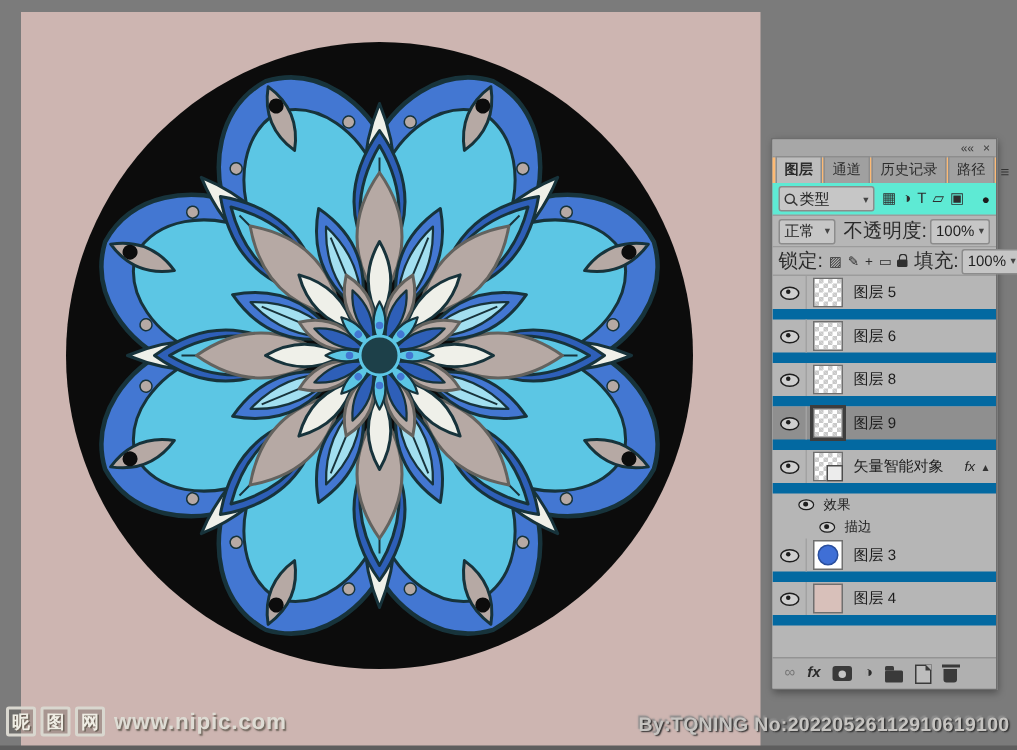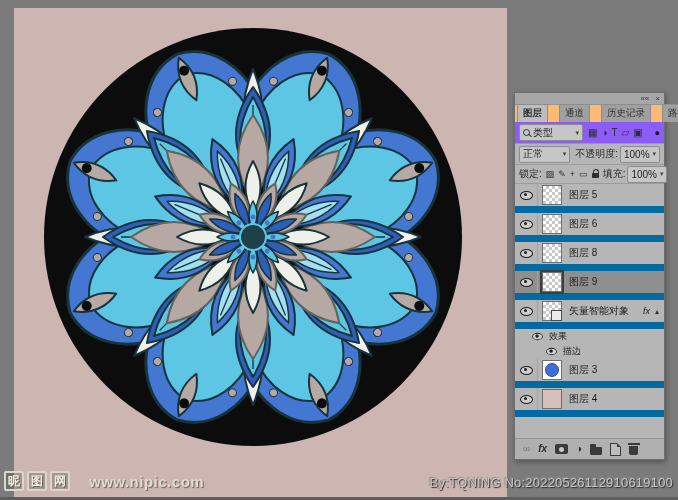--- a/index.html
+++ b/index.html
@@ -6,52 +6,52 @@
   body{font-family:"Liberation Sans",sans-serif;background:#555}
   .stage{position:relative;width:678px;height:500px;background:#7b7b7b;overflow:hidden}
   
   .canvas{position:absolute;left:14px;top:8px;width:493px;height:492px;background:#cdb5b1}
   .canvas svg{position:absolute;left:0;top:0}
   
   .watermark{position:absolute;left:4px;top:471px;display:flex;align-items:center;gap:3px}
   .wm-box{width:16px;height:16px;border:2px solid #d9d7cf;background:rgba(84,78,72,.30);color:#efede4;
           font-size:12px;font-weight:bold;line-height:16px;text-align:center;border-radius:2px;
           text-shadow:1px 1px 0 #6b6258}
-  .wm-site{font-size:15px;font-weight:bold;color:#dedcd4;letter-spacing:.5px;margin-left:16px;
+  .wm-site{font-size:15px;font-weight:bold;color:#dedcd4;letter-spacing:.5px;margin-left:3px;
            text-shadow:1px 1px 1px #6e655b}
   
-  .credit{position:absolute;right:5px;top:475px;font-size:13px;font-weight:normal;color:#c6c4c1;
+  .credit{position:absolute;right:5px;top:475px;font-size:13px;font-weight:bold;color:#c6c4c1;
           letter-spacing:.2px;text-shadow:1px 1px 1px #2e2e2e,-1px -1px 1px #8d8d8d}
   .bottom-edge{position:absolute;left:0;bottom:0;width:100%;height:3px;background:#5e5e5e}
   
   .panel{position:absolute;left:514px;top:92px;width:149px;height:366px;background:#b3b3b3;
          border:1px solid #6e6e6e;box-shadow:1px 2px 5px rgba(0,0,0,.35);display:flex;flex-direction:column;
          font-size:10px;color:#1f1f1f}
   .titlebar{height:11px;background:#a7a7a7;display:flex;justify-content:flex-end;align-items:center;
             gap:6px;padding:0 4px;border-bottom:1px solid #979797}
   .titlebar span{font-size:8px;color:#3a3a3a;line-height:10px}
-  .tabs{height:17px;display:flex;align-items:flex-end;background:#fdba74;padding:0 2px;gap:11px}
+  .tabs{height:17px;display:flex;align-items:flex-end;background:#fdba74;padding:0 2px;gap:1px}
   .tab{padding:2px 5px 2px;font-size:9.5px;background:#a0a0a0;border:1px solid #8d8d8d;border-bottom:none;
        color:#2d2d2d;white-space:nowrap}
   .tab.active{background:#bdbdbd;font-weight:bold}
   .tab-menu{margin-left:auto;font-size:10px;color:#333;padding:0 3px 1px}
   .hdr-row{display:flex;align-items:center;padding:0 4px;border-bottom:1px solid #9c9c9c}
-  .filter-row{height:21px;background:#8b5cf6}
+  .filter-row{height:21px;background:#5eead4}
   .blend-row{height:20px;background:#b6b6b6}
   .lock-row{height:18px;background:#b6b6b6}
   .box{background:#c6c6c6;border:1px solid #8c8c8c;border-radius:2px;height:15px;display:flex;
        align-items:center;padding:0 3px;gap:3px}
   .caret{font-size:7px;color:#444;margin-left:auto}
   .i-mag{width:5px;height:5px;border:1.4px solid #333;border-radius:50%;position:relative;flex:none}
   .i-mag::after{content:"";position:absolute;width:4px;height:1.4px;background:#333;transform:rotate(45deg);
                 right:-3px;bottom:-1px}
   .ficons{display:flex;align-items:center;gap:4px;margin-left:5px;font-size:10px;color:#2e2e2e}
   .ficons .fi{line-height:1}
   .f-toggle{margin-left:auto;font-size:9px;color:#1c1c1c}
-  .hdr-label{font-size:10px;color:#2a2a2a;white-space:nowrap}
+  .hdr-label{font-size:13px;color:#2a2a2a;white-space:nowrap}
   .licons{display:flex;align-items:center;gap:4px;margin:0 4px;font-size:9px;color:#2d2d2d}
   .i-lock{width:7px;height:5px;background:#2e2e2e;border-radius:1px;position:relative;margin-top:3px}
   .i-lock::before{content:"";position:absolute;top:-4px;left:1px;width:4px;height:4px;
                   border:1.3px solid #2e2e2e;border-bottom:none;border-radius:3px 3px 0 0}
   
   .layer-list{flex:1;overflow:hidden;background:#b6b6b6}
   .lrow{display:flex;align-items:center;height:22px;border-bottom:7px solid #0369a1;padding-right:3px}
   .lrow.sel{background:#8f8f8f}
   .eyebox{width:22px;height:100%;display:flex;align-items:center;justify-content:center;
           border-right:1px solid #a2a2a2;flex:none}

